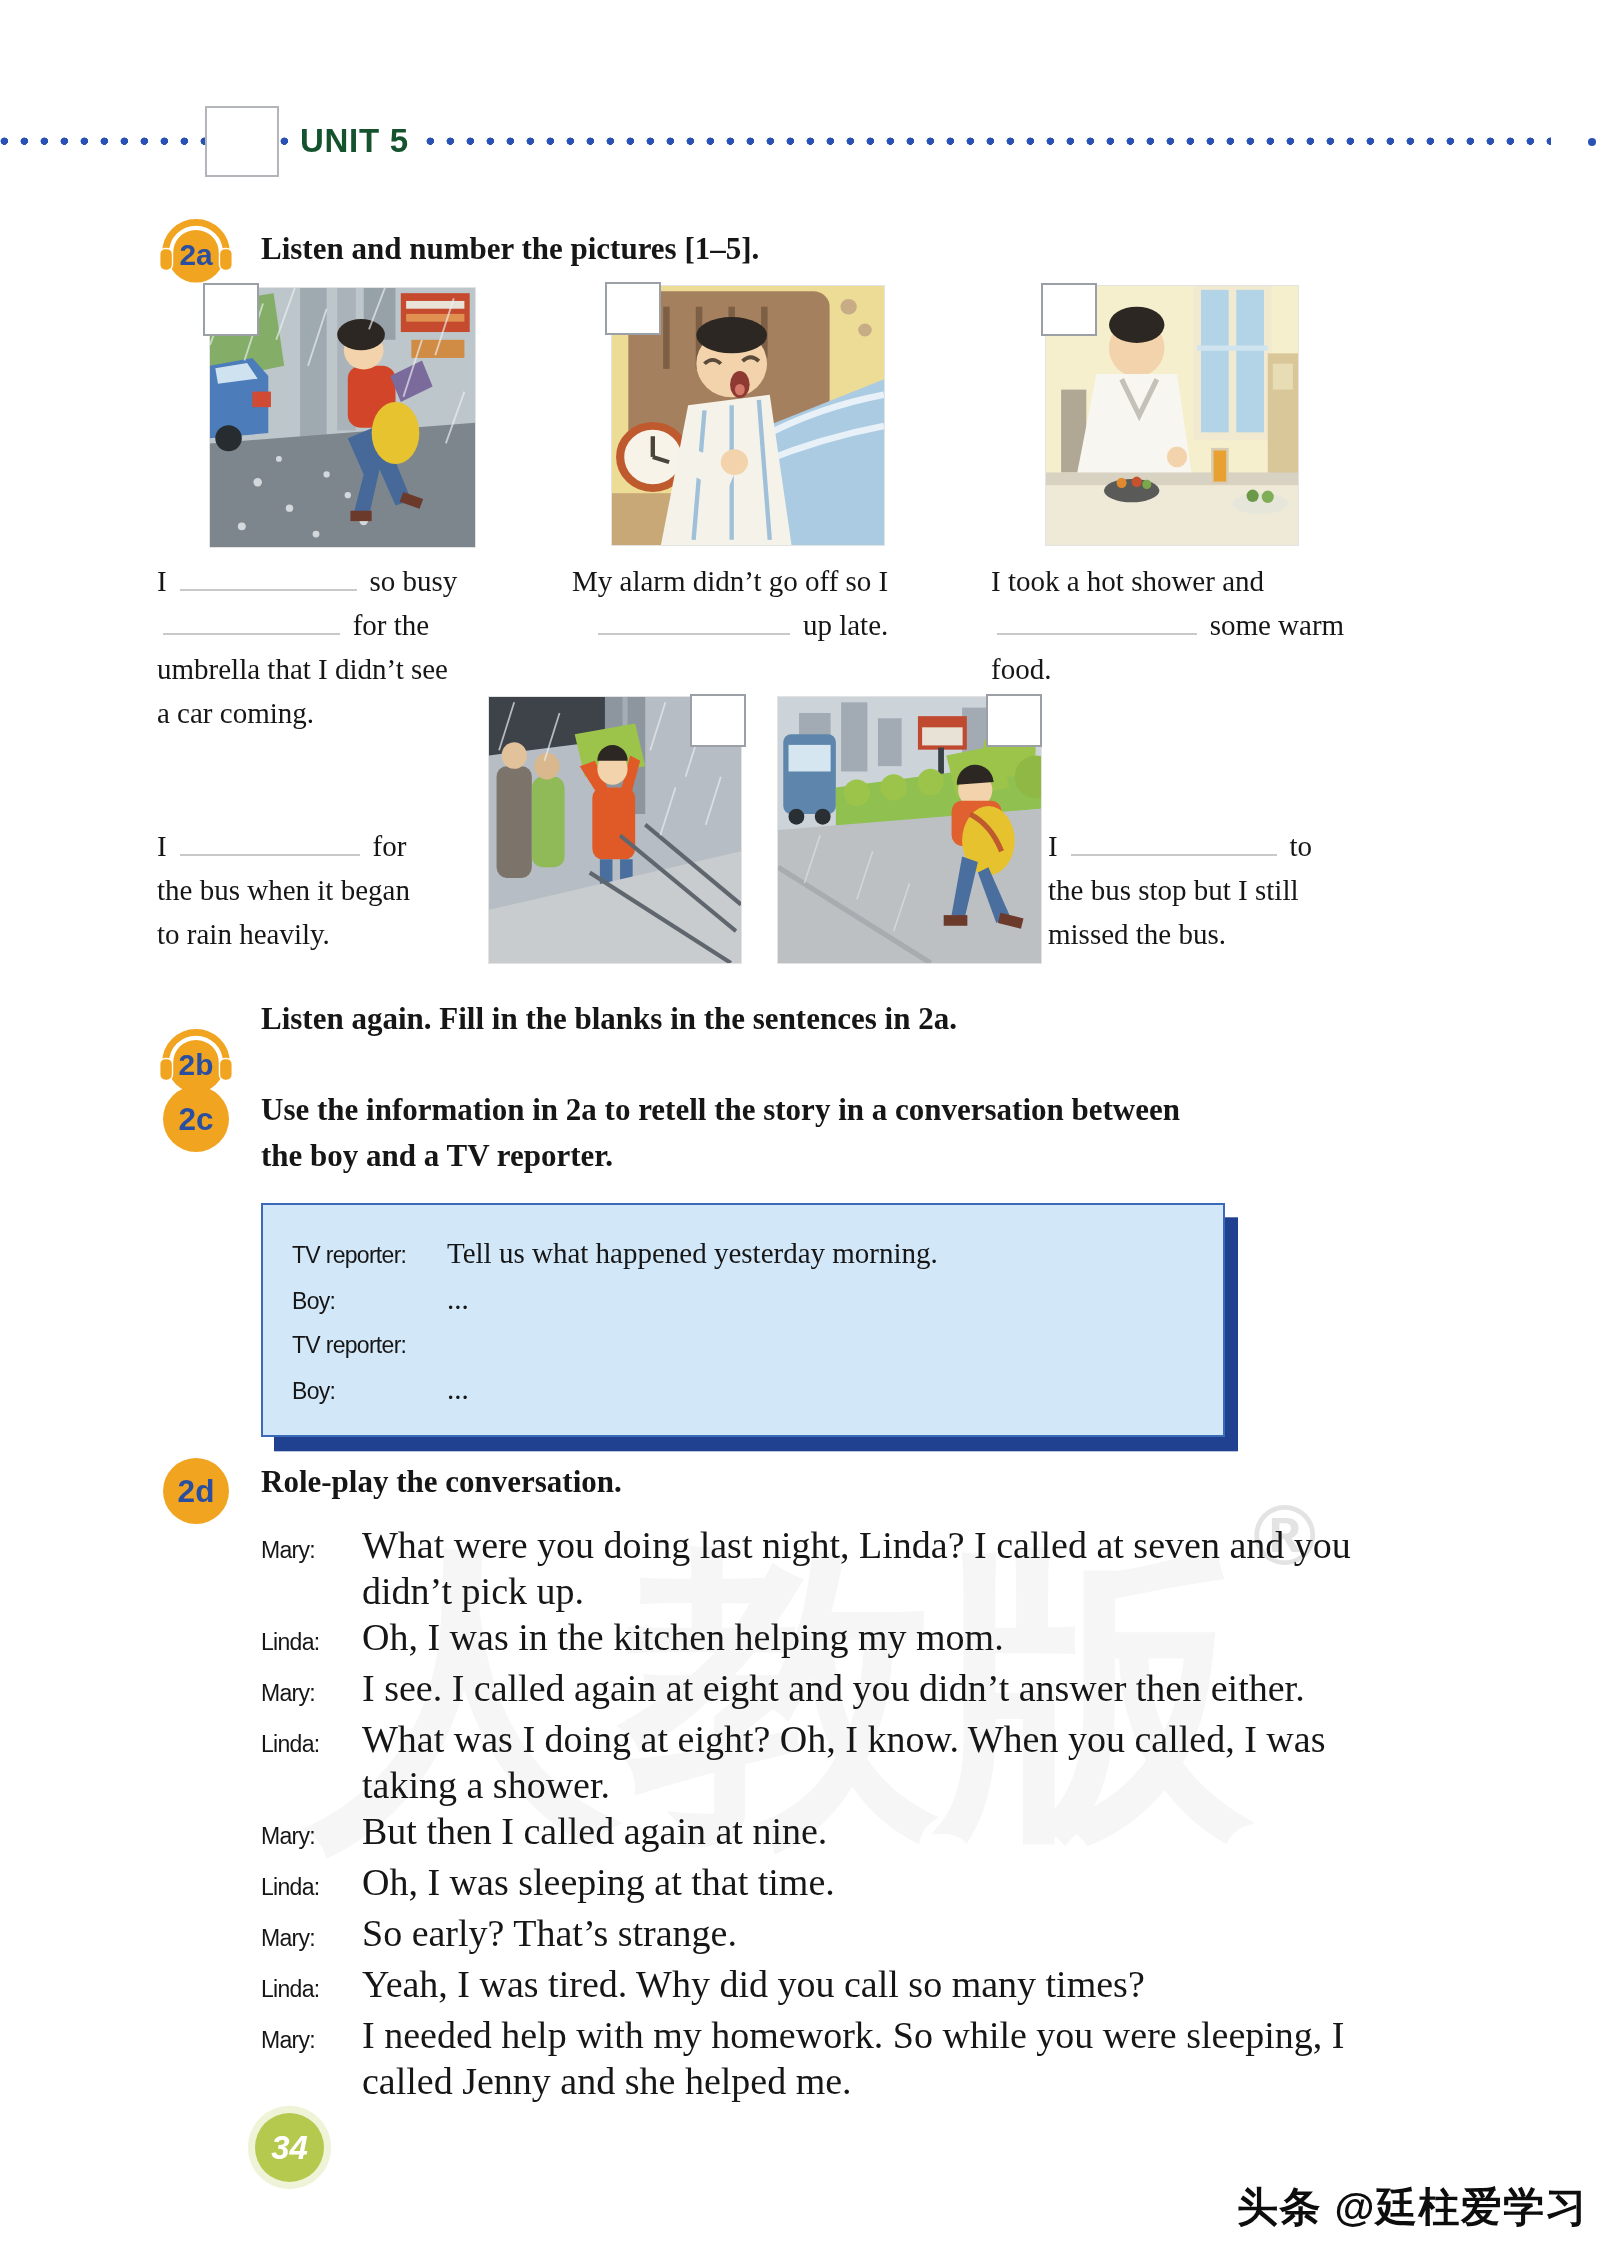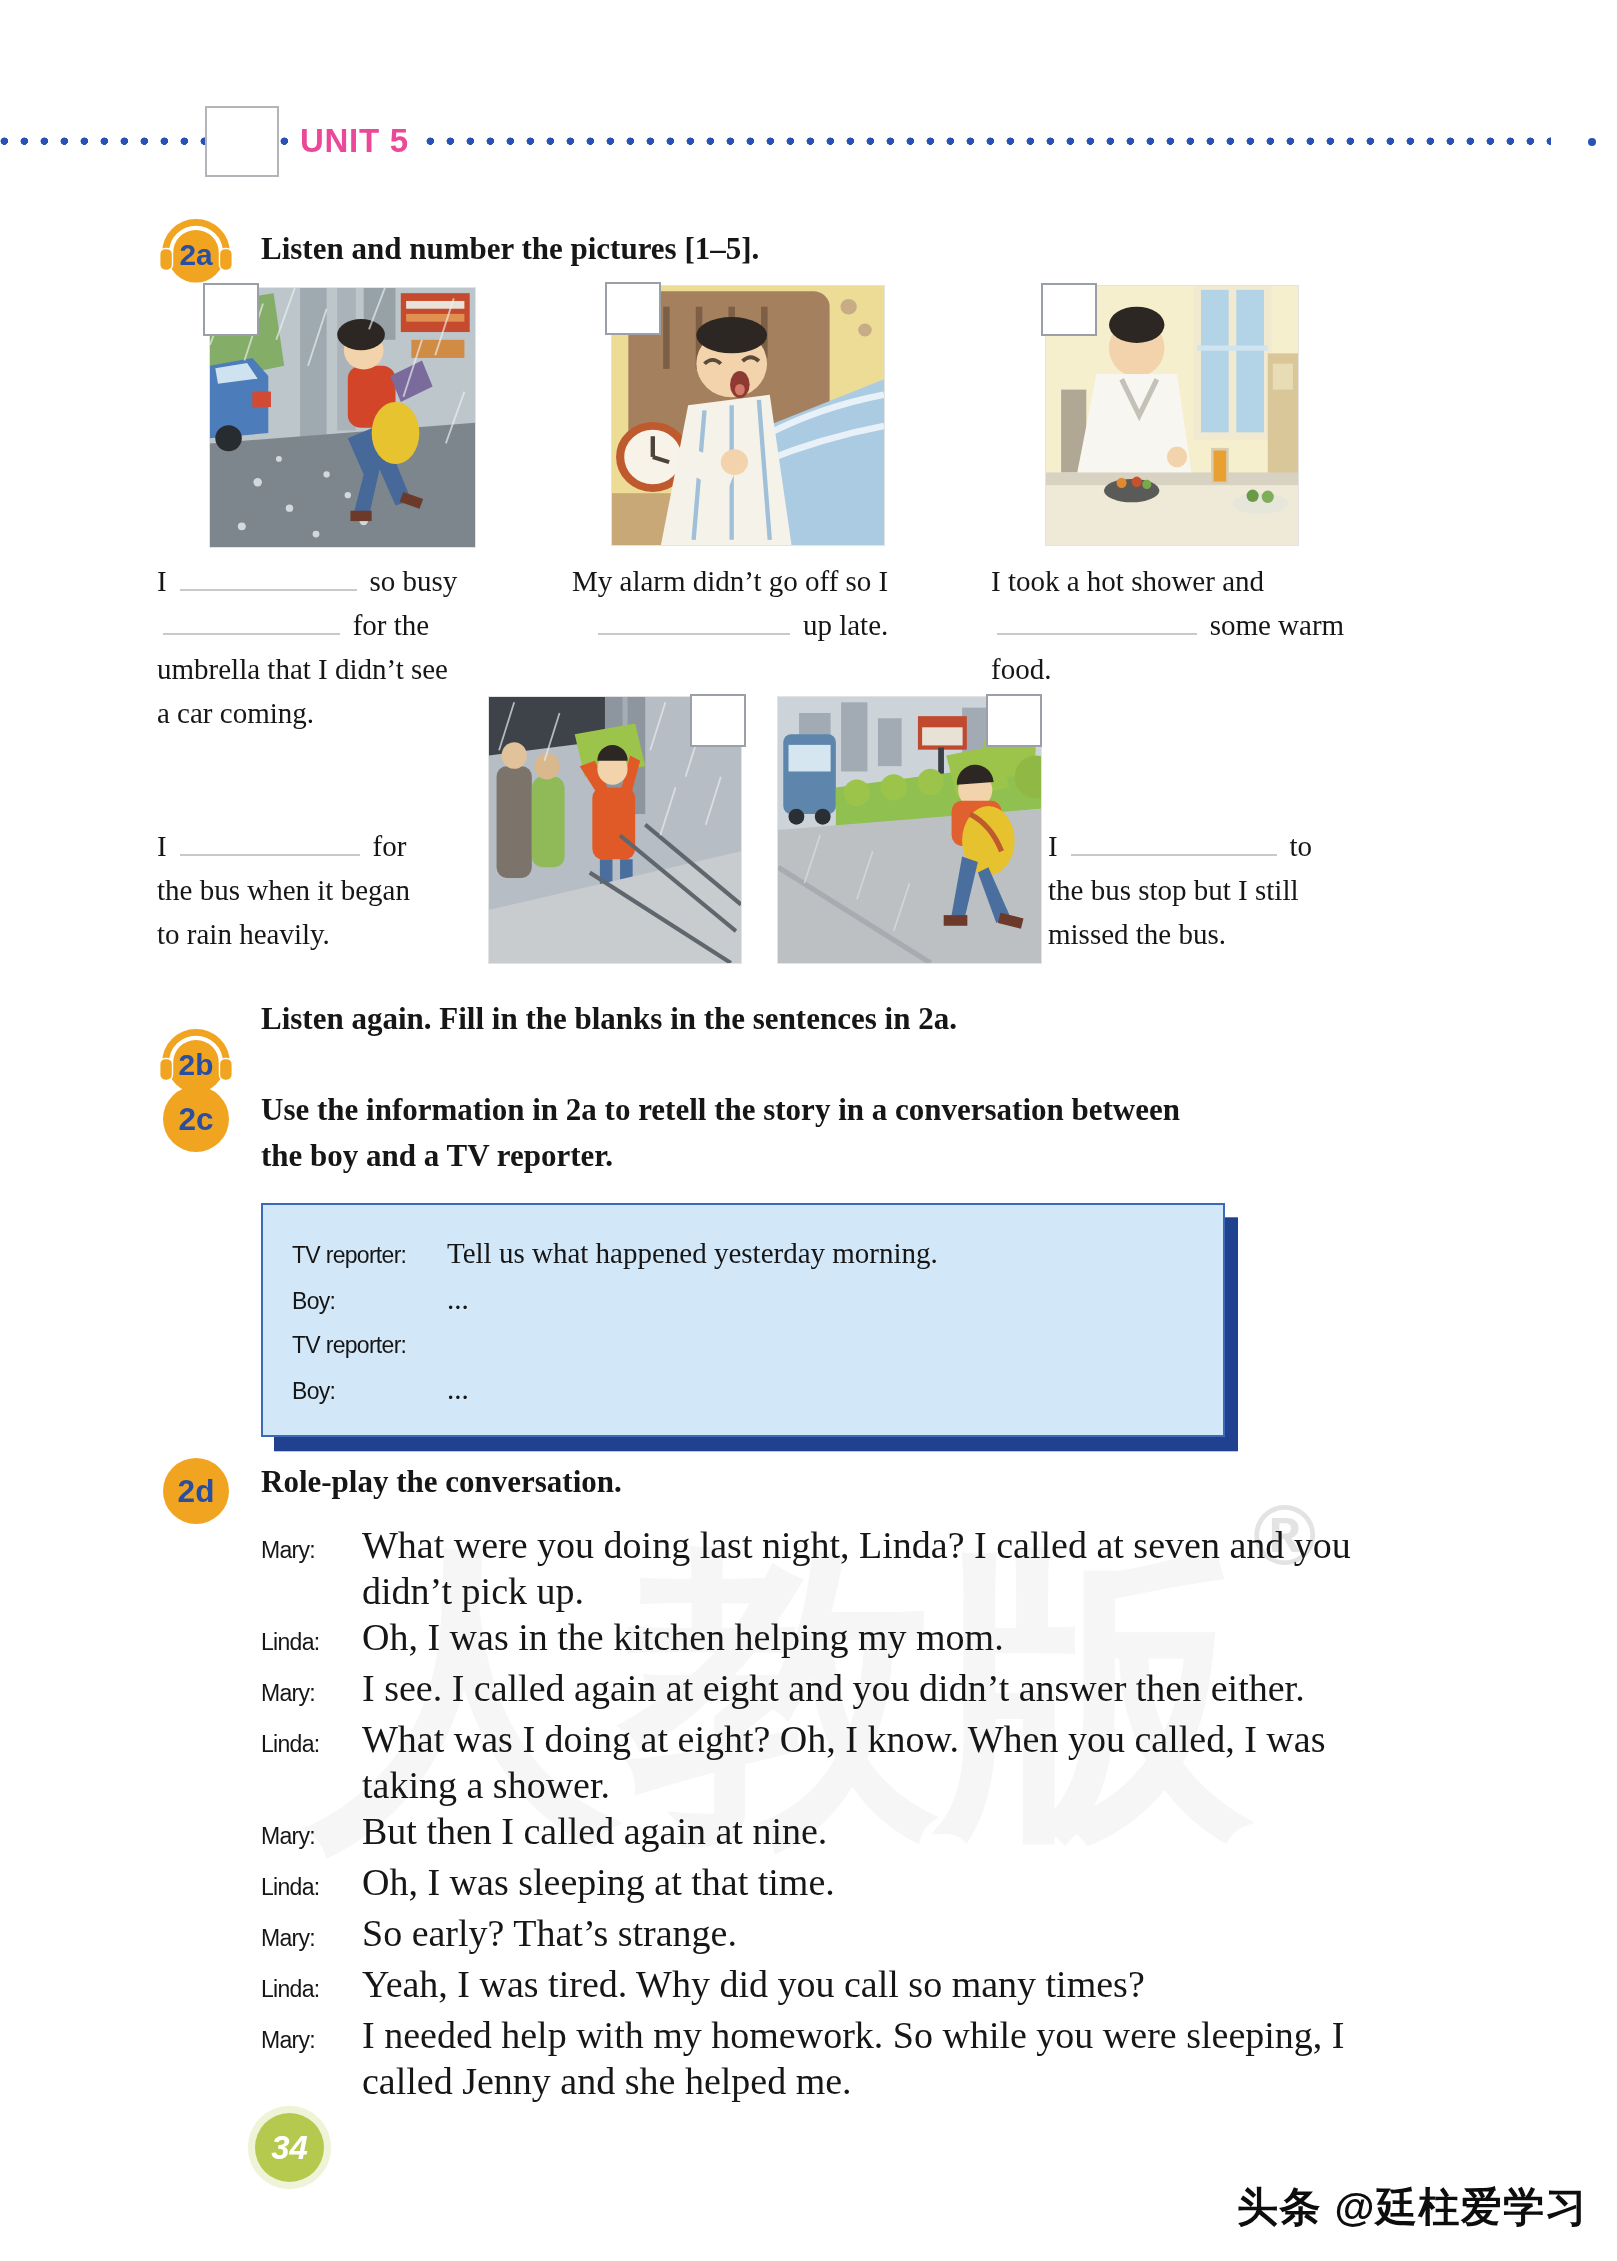--- a/index.html
+++ b/index.html
@@ -7,21 +7,21 @@
         font-family:"Liberation Serif",serif;color:#161616;}
 
   
   .dots{position:absolute;top:137px;height:9.3px;
         background-image:radial-gradient(circle at 4.3px 4.3px,#2a52b4 3.6px,rgba(42,82,180,0) 4px);
         background-size:20px 9.3px;background-repeat:repeat-x;}
   .dots-left{left:0;width:289px;}
   .dots-right{left:426px;width:1125px;}
   .lone-dot{position:absolute;left:1588px;top:138px;width:7.9px;height:7.9px;border-radius:50%;background:#2a52b4;}
   .unit-label{position:absolute;left:300px;top:122px;font-family:"Liberation Sans",sans-serif;
-        font-weight:bold;font-size:33px;color:#ec4899;letter-spacing:0.7px;}
+        font-weight:bold;font-size:33px;color:#14532d;letter-spacing:0.7px;}
   .artifact{position:absolute;left:205px;top:106px;width:74px;height:71px;background:#fff;
         border:2.1px solid #b2b6ba;box-sizing:border-box;}
 
   
   .badge{position:absolute;}
   .badge-plain{width:66px;height:66px;border-radius:50%;background:#f0a41f;
         display:flex;align-items:center;justify-content:center;}
   .bnum{font-family:"Liberation Sans",sans-serif;font-weight:bold;font-size:31.5px;color:#2b4fa0;}
 
   .instr{position:absolute;font-weight:bold;font-size:31px;line-height:46px;white-space:nowrap;}

